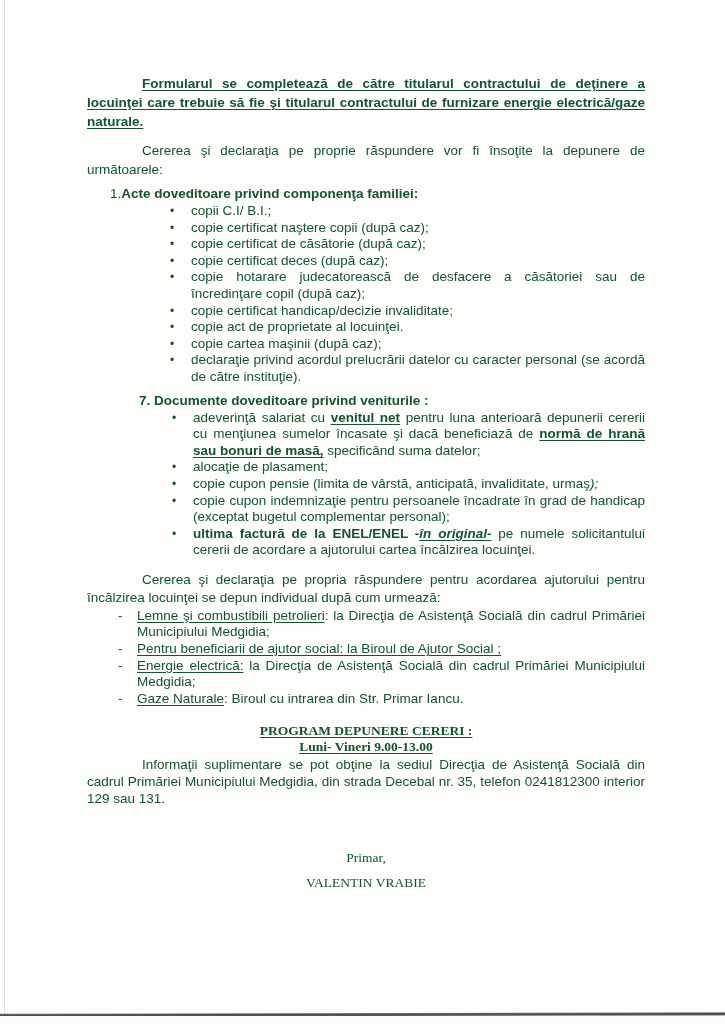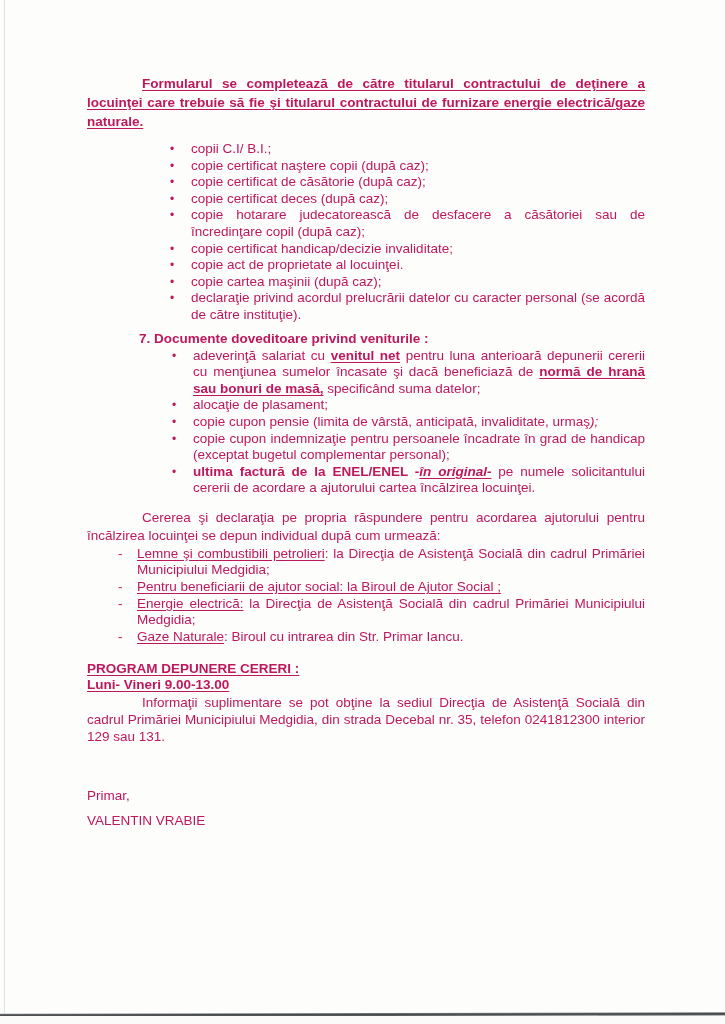--- a/index.html
+++ b/index.html
@@ -4,21 +4,21 @@
 <style>
   html,body{margin:0;padding:0;}
   body{
     width:725px;height:1024px;overflow:hidden;
     background:#fdfdfc;
     font-family:"Liberation Sans","DejaVu Sans",sans-serif;
   }
   .page{
     position:relative;width:725px;height:1024px;
     background:#fdfdfc;
-    color:#be185d;
+    color:#14532d;
     font-size:13.5px;
   }
   .scan-edge-left{
     position:absolute;left:4px;top:0;width:1px;height:1014px;
     background:#cdd6d8;opacity:.7;
   }
   .scan-edge-bottom{
     position:absolute;left:-5px;top:1013px;width:735px;height:3px;
     background:linear-gradient(to bottom,#8a8a8a,#474a4c 40%,#5a5d5f);
     transform:rotate(-0.12deg);
@@ -27,21 +27,21 @@
   .below-edge{
     position:absolute;left:0;top:1016px;width:725px;height:8px;
     background:#fbfbfa;
   }
   .content{
     position:absolute;left:87px;top:74px;width:558px;
   }
   .blk{line-height:19px;margin:0;}
   .just{text-align:justify;}
   .indent{text-indent:55px;}
-  .center{text-align:left;}
+  .center{text-align:center;font-family:Liberation Serif, serif;}
   .tight{line-height:15.8px;}
   .lh18{line-height:18px;}
   .lh17{line-height:17px;}
   .lh16{line-height:16px;}
   .h1{padding-left:23px;line-height:17px;}
   .h2{padding-left:52px;line-height:17px;}
   .b{font-weight:bold;}
   .u{text-decoration:underline;text-underline-offset:2px;}
   .i{font-style:italic;}
   .list{margin:0;}
@@ -56,20 +56,22 @@
   .mb12{margin-bottom:12px;}
   .mt12{margin-top:8px;} .mt13{margin-top:1px;} .mt16{margin-top:16px;}
   .mt42{margin-top:42px;}
 </style>
 </head>
 <body>
 
 <div class="page">
   <div class="content">
       <div class="blk just indent mb10"><span class="b u">Formularul se completează de către titularul contractului de deţinere a locuinţei care trebuie să fie şi titularul contractului de furnizare energie electrică/gaze naturale.</span></div>
+      <div class="blk just indent mb6"><span>Cererea şi declaraţia pe proprie răspundere vor fi însoţite la depunere de următoarele:</span></div>
+      <div class="blk h1 mb1"><span>1.</span><span class="b">Acte doveditoare  privind componenţa  familiei:</span></div>
       <div class="list ul1 mb6">
         <div class="li">
           <span class="marker">•</span>
           <div class="itxt"><span>copii  C.I/ B.I.;</span></div>
         </div>
         <div class="li">
           <span class="marker">•</span>
           <div class="itxt"><span>copie certificat  naştere copii (după caz);</span></div>
         </div>
         <div class="li">

